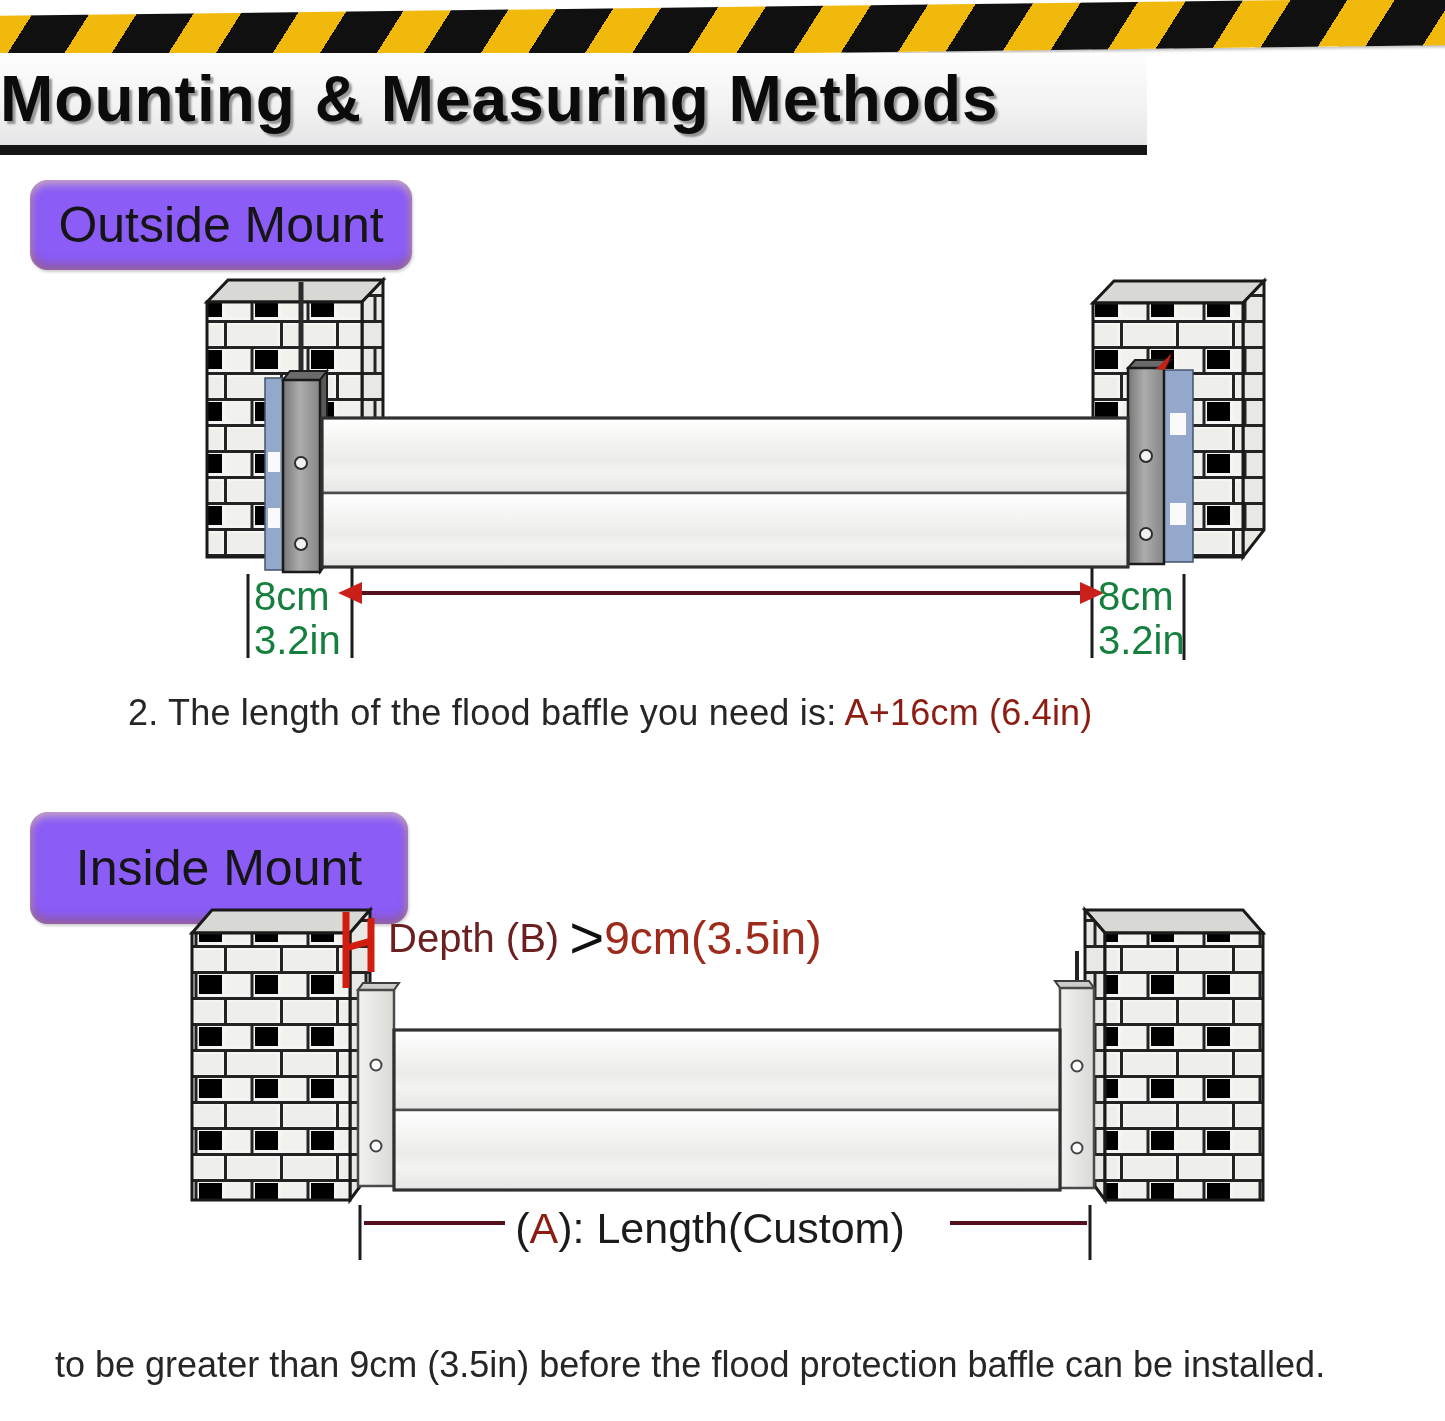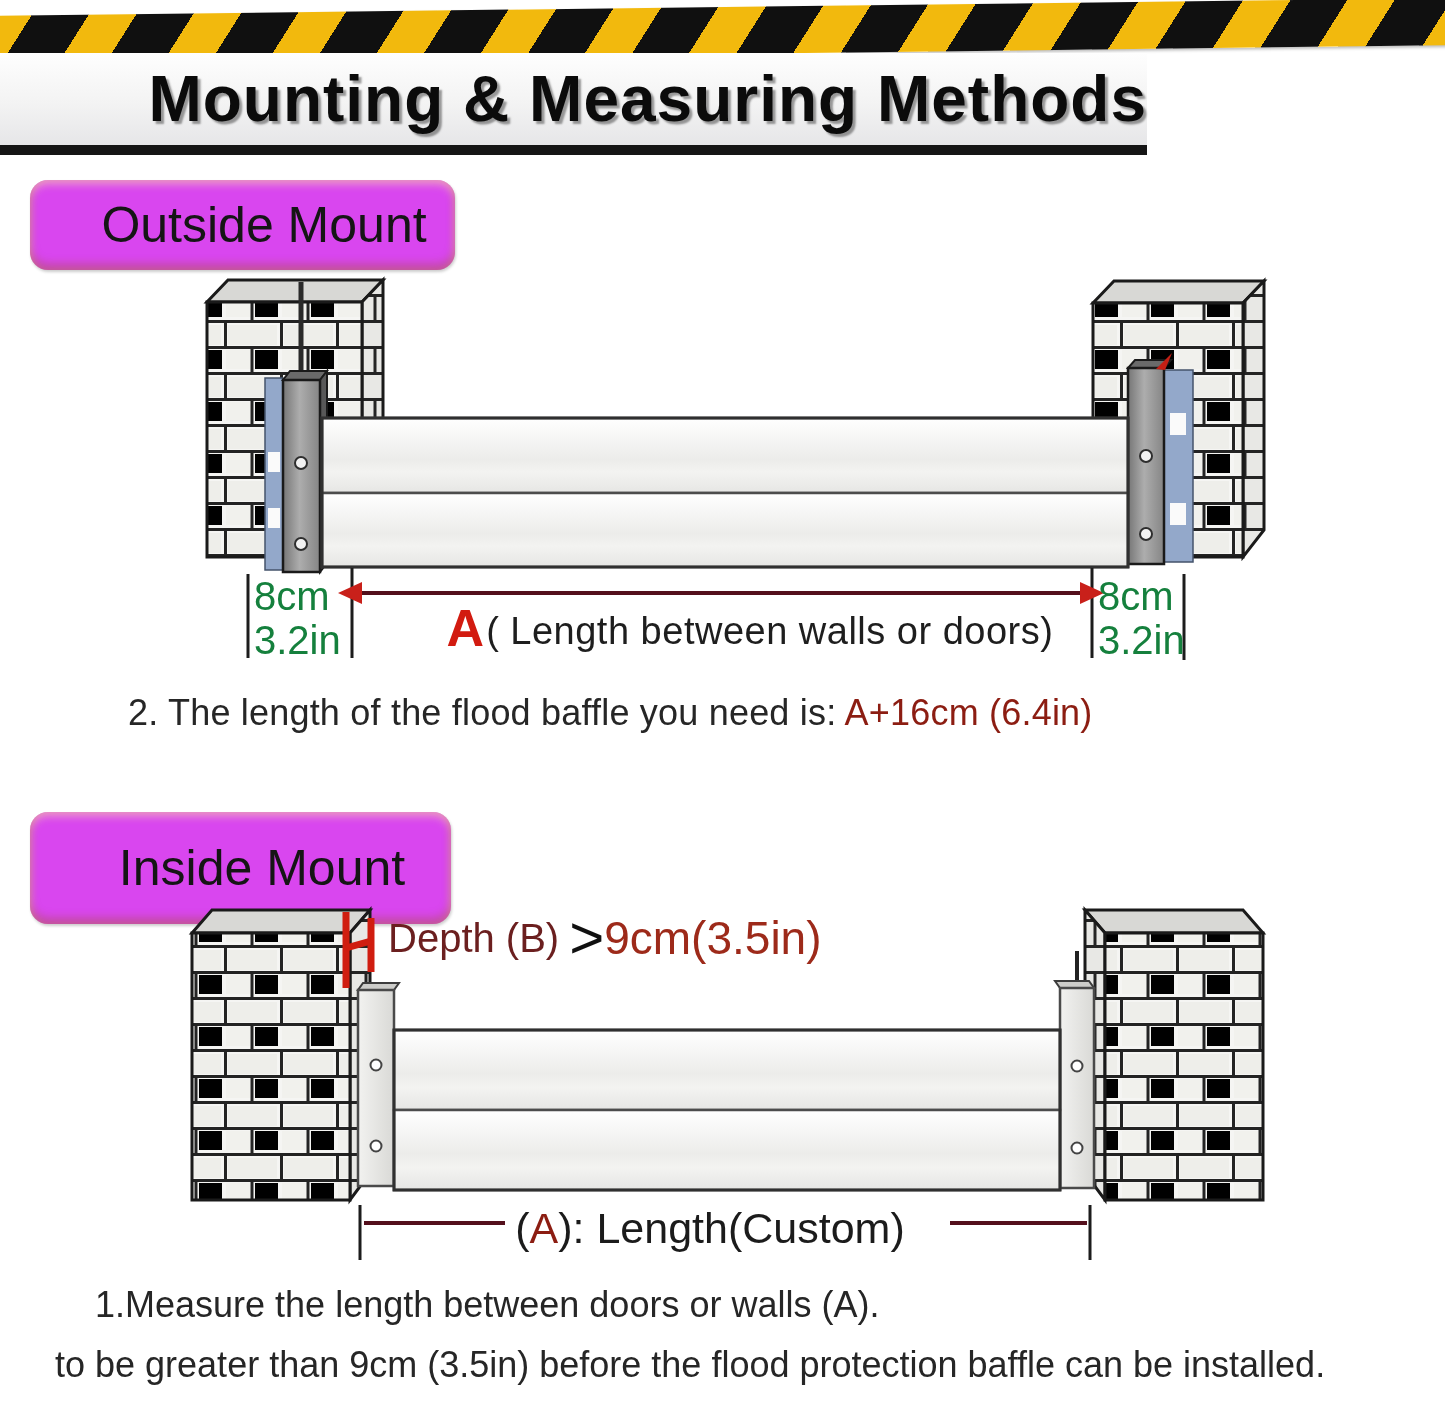--- a/index.html
+++ b/index.html
@@ -5,28 +5,28 @@
   html,body{margin:0;padding:0;background:#ffffff;}
   .page{position:relative;width:1445px;height:1421px;background:#ffffff;overflow:hidden;
         font-family:"Liberation Sans",sans-serif;color:#1c1c1c;}
 
   
   .tape{position:absolute;top:7px;left:-16px;width:1480px;height:47px;
         background:repeating-linear-gradient(123deg,#f2b90d 0 40px,#101010 40px 88px);
         transform:rotate(-0.7deg);box-shadow:0 2px 3px rgba(0,0,0,.25);}
   .titlebar{position:absolute;top:53px;left:0;width:1147px;height:92px;
         background:linear-gradient(180deg,#fefefe 0%,#f3f3f3 55%,#e6e6e8 100%);
-        border-bottom:10px solid #151515;display:flex;align-items:center;justify-content:flex-end;}
+        border-bottom:10px solid #151515;display:flex;align-items:center;justify-content:flex-start;}
   .title{font-size:64px;font-weight:bold;color:#0b0b0b;letter-spacing:1px;
         text-shadow:3px 3px 2px rgba(0,0,0,.38);}
 
   
-  .badge{position:absolute;left:30px;background:#d946ef;border-radius:18px;
+  .badge{position:absolute;left:30px;background:#8b5cf6;border-radius:18px;
         display:flex;align-items:center;justify-content:center;color:#151515;font-size:50px;
-        box-shadow:inset 0 -6px 10px rgba(150,85,0,.35), inset 0 4px 8px rgba(255,235,160,.55), 1px 2px 3px rgba(0,0,0,.2);padding-left:43px;}
+        box-shadow:inset 0 -6px 10px rgba(150,85,0,.35), inset 0 4px 8px rgba(255,235,160,.55), 1px 2px 3px rgba(0,0,0,.2);}
   .badge-outside{top:180px;width:382px;height:90px;}
   .badge-inside{top:812px;width:378px;height:112px;text-align:right;}
 
   
   .diagram{position:absolute;left:0;width:1445px;display:block;}
   .d1{top:268px;height:425px;}
   .d2{top:893px;height:410px;}
 
   
   .dim{position:absolute;font-size:40px;color:#15803d;line-height:1.0;}
@@ -156,23 +156,20 @@
   </svg>
 
   <div class="dim dim1-left">
     <div>8cm</div>
     <div>3.2in</div>
   </div>
   <div class="dim dim1-right">
     <div>8cm</div>
     <div>3.2in</div>
   </div>
-  <div class="dim1-center">
-    <span class="big-a">A</span><span class="span-text">( Length between walls or doors)</span>
-  </div>
 
   <div class="steps steps1">
     <div class="line"><span>2. The length of the flood baffle you need is: </span><span class="dark-red">A+16cm (6.4in)</span></div>
   </div>
 
   <div class="badge badge-inside">
     <span>Inside Mount</span>
   </div>
 
   <svg class="diagram d2" viewBox="0 0 1445 410">
@@ -223,20 +220,17 @@
   <div class="depth-label">
     <span class="depth-name">Depth (B)</span>
     <span class="depth-gt">&gt;</span>
     <span class="depth-val">9cm(3.5in)</span>
   </div>
 
   <div class="len-label">
     <span>(</span><span class="dark-red">A</span><span>): Length(Custom)</span>
   </div>
 
-  <div class="steps2-line1">
-    <span>1.Measure the length between doors or walls (A).</span>
-  </div>
   <div class="steps2-para">
     <div><span>to be greater than 9cm (3.5in) before the flood protection baffle can be installed.</span></div>
   </div>
 
 </div>
 
 </body></html>

